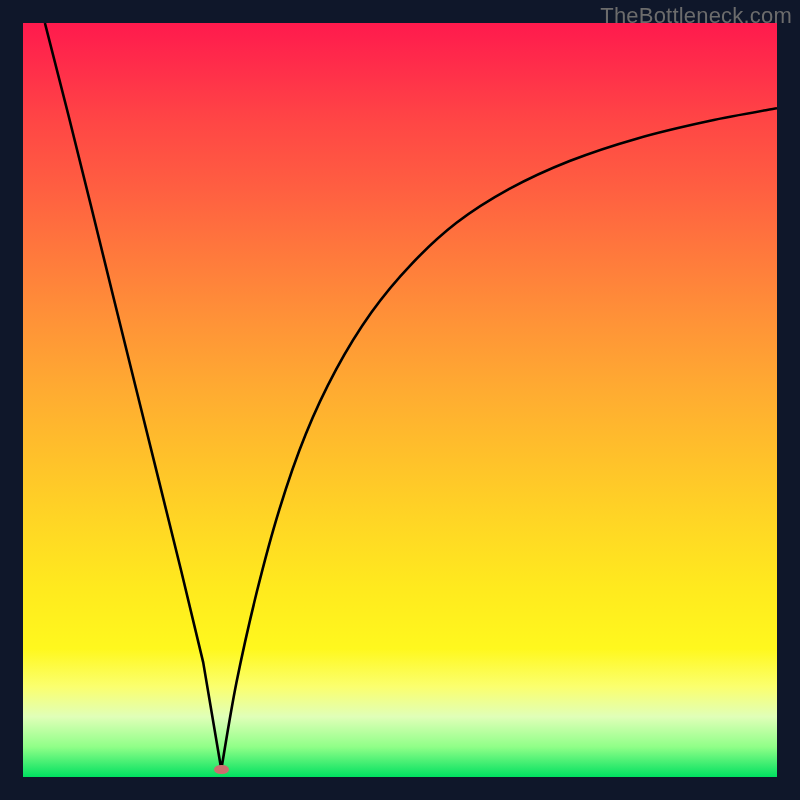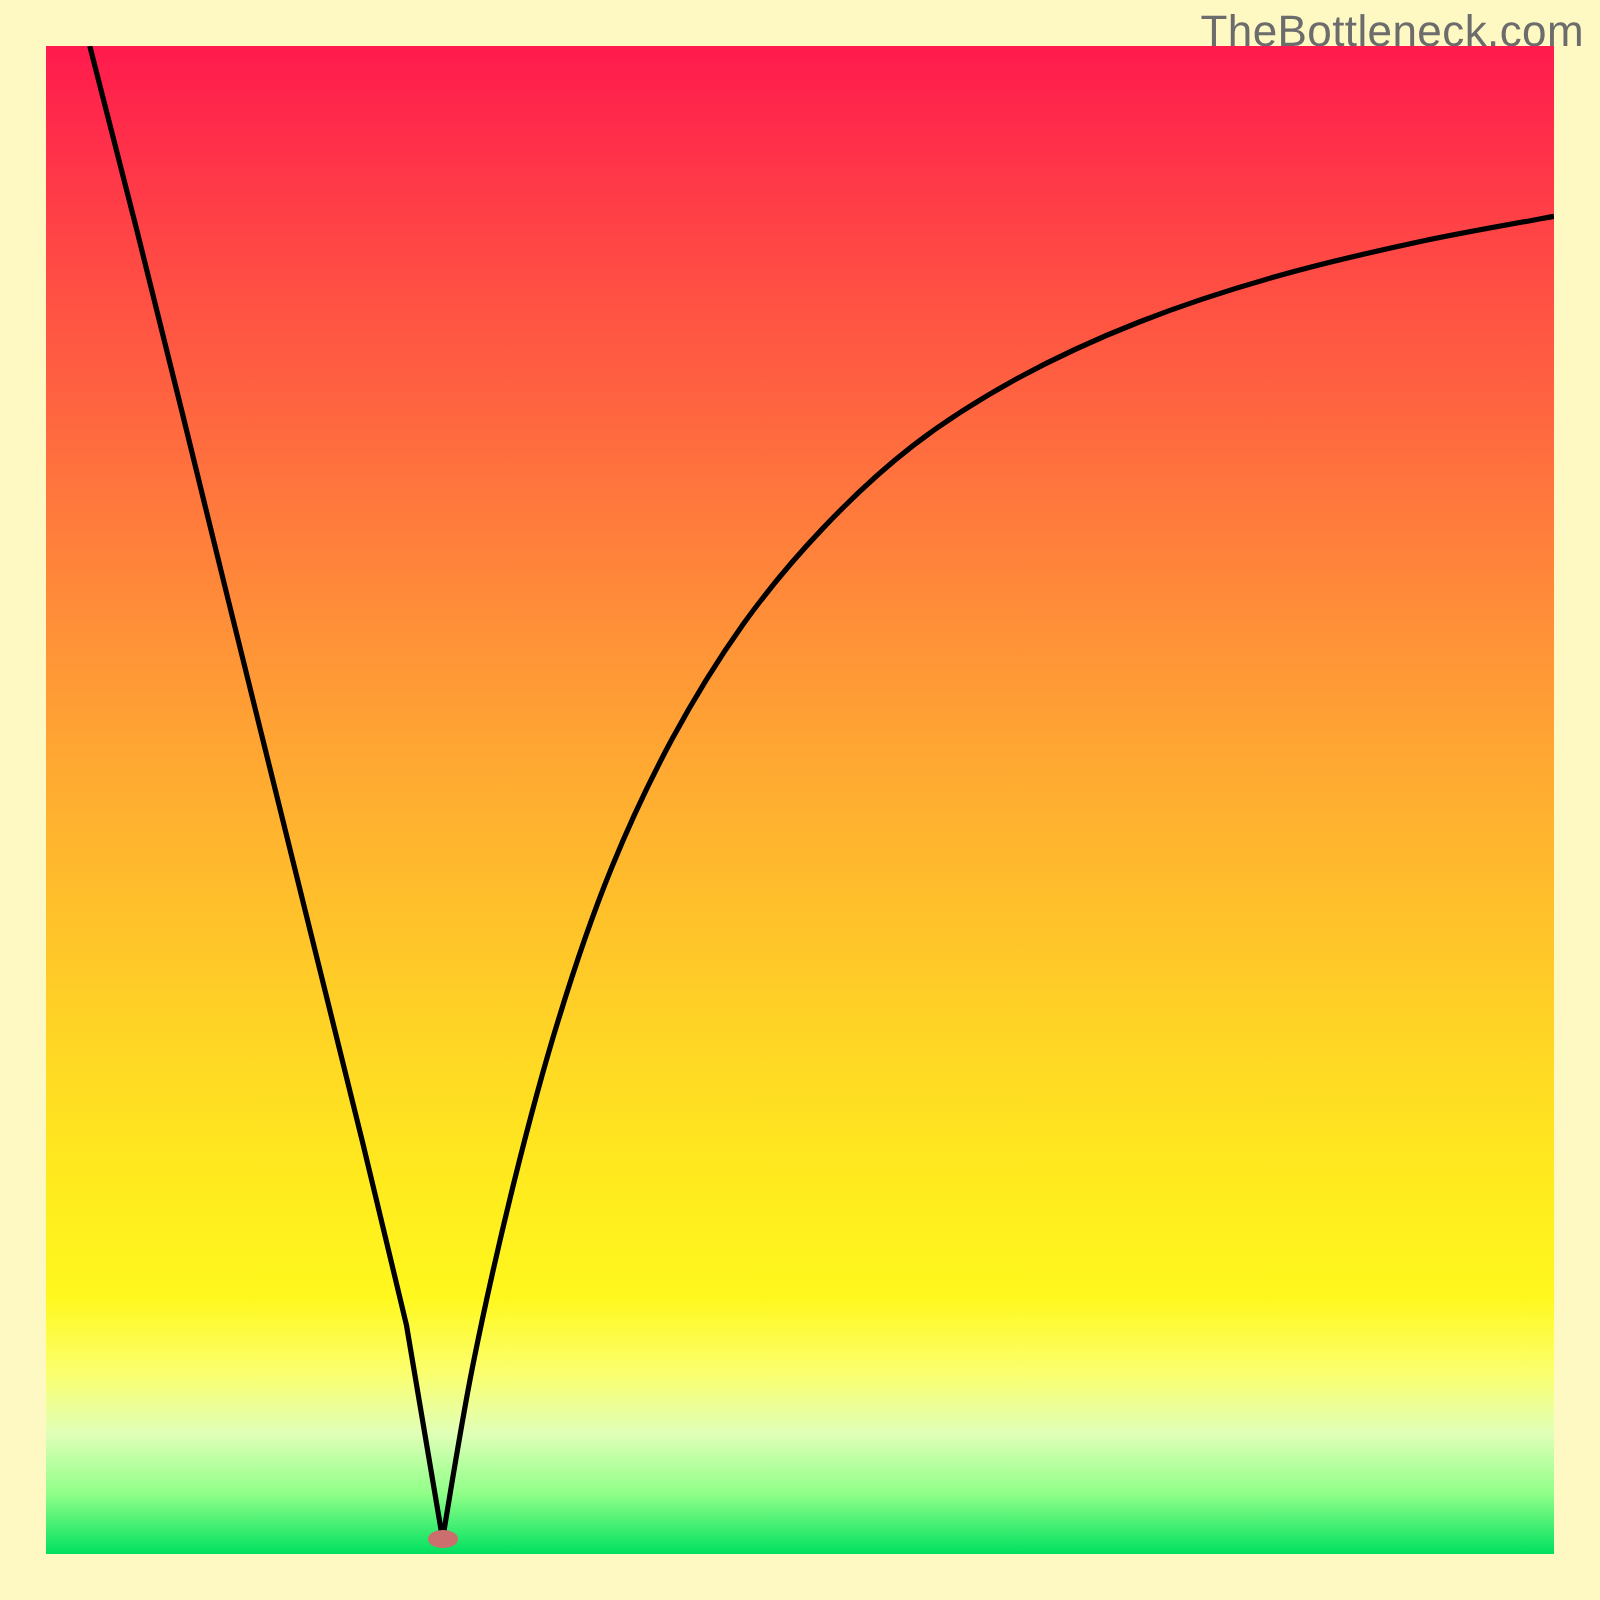--- a/index.html
+++ b/index.html
@@ -10,21 +10,21 @@
     background: #000;
     font-family: Arial, Helvetica, sans-serif;
     overflow: hidden;
   }
   .frame {
     position: absolute;
     left: 0;
     top: 0;
     width: 800px;
     height: 800px;
-    background: #fef9c3;
+    background: #0f172a;
   }
   .plot {
     position: absolute;
     left: 23px;
     top: 23px;
     width: 754px;
     height: 754px;
     
     background: linear-gradient(to bottom,
       #ff1a4d 0%,

